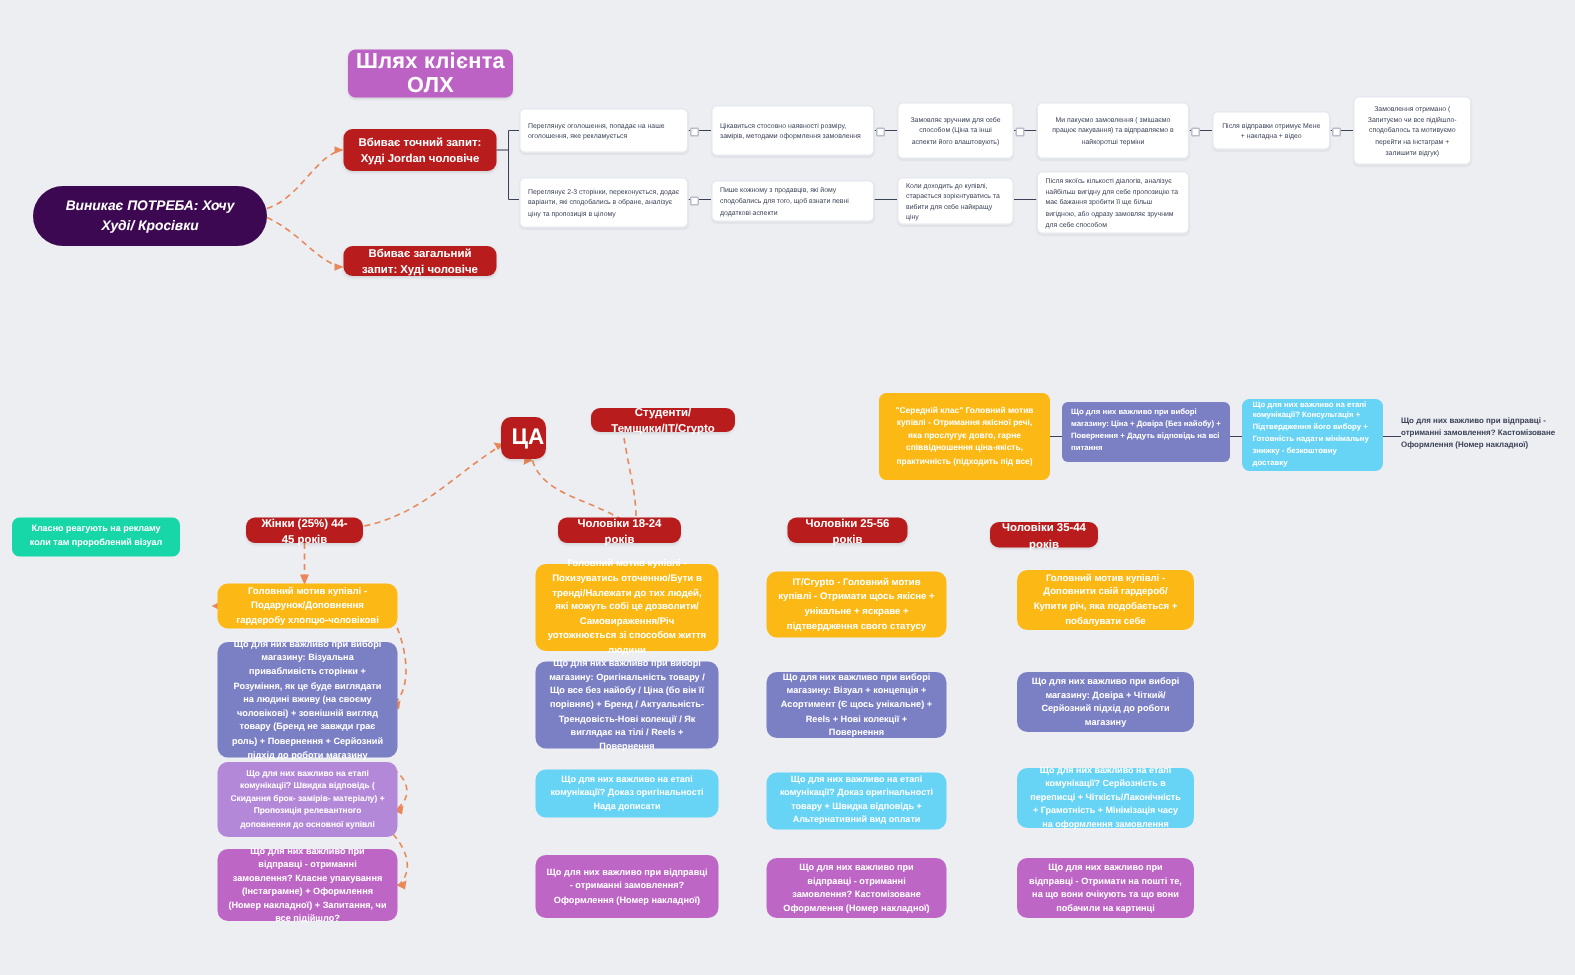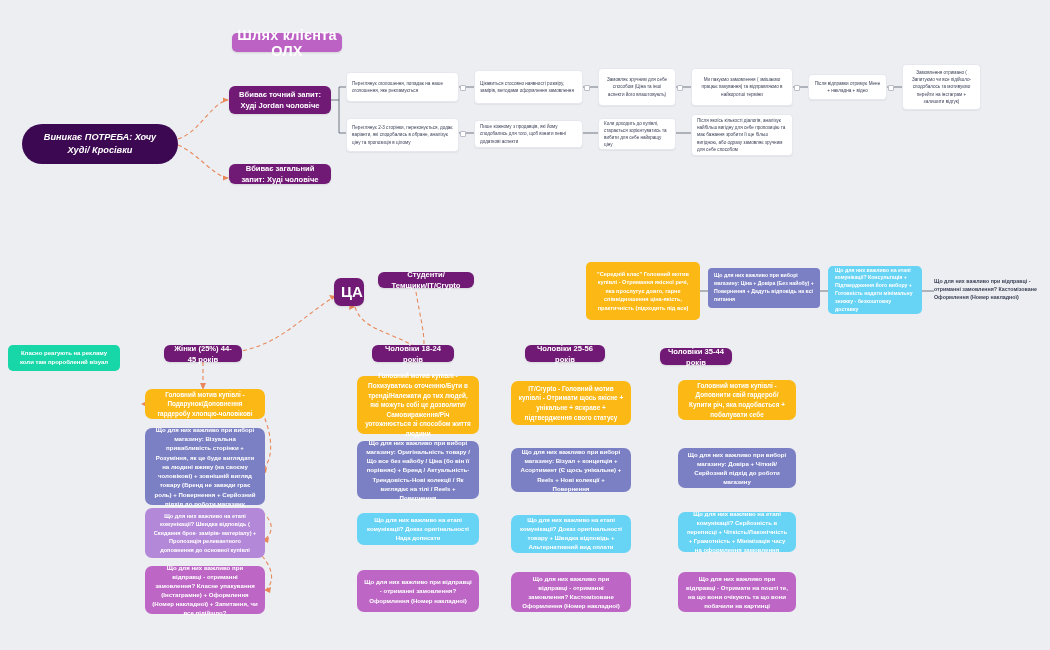--- a/index.html
+++ b/index.html
@@ -24,21 +24,21 @@
     box-shadow:0 1px 2px rgba(0,0,0,.12);
   }
   
   .root{
     background:#3d0852;color:#fff;border-radius:22px;
     font-weight:bold;font-style:italic;font-size:9.2px;line-height:1.45;
     padding:20px 10px;
   }
   
   .purple{
-    background:#701a75;color:#fff;border-radius:6px;
+    background:#b91c1c;color:#fff;border-radius:6px;
     font-weight:bold;font-size:7.6px;line-height:1.45;padding:3px 7px;
     box-shadow:0 1px 2px rgba(0,0,0,.10);
   }
   .purple.ca{font-size:15px;border-radius:7px;}
   
   .white{
     background:#fff;color:#3c4257;border-radius:4px;
     font-size:4.6px;line-height:1.55;padding:4px 5px;
     border:1px solid #e6e8ee;
     box-shadow:0 1px 1px rgba(0,0,0,.05);
@@ -104,21 +104,21 @@
     <path d="M148 404 L142 404" fill="none" stroke="#e8885a" stroke-width="1.1" stroke-dasharray="4 3"></path>
     <polygon points="141,404 147,401 147,407" fill="#e8885a"></polygon>
     <path d="M262 412 C 275 440, 272 462, 262 470" fill="none" stroke="#e8885a" stroke-width="1.1" stroke-dasharray="4 3"></path>
     <polygon points="260,470 267,467 266,473" fill="#e8885a"></polygon>
     <path d="M262 512 C 274 522, 274 532, 264 540" fill="none" stroke="#e8885a" stroke-width="1.1" stroke-dasharray="4 3"></path>
     <polygon points="262,540 269,537 268,543" fill="#e8885a"></polygon>
     <path d="M262 556 C 274 570, 274 582, 266 590" fill="none" stroke="#e8885a" stroke-width="1.1" stroke-dasharray="4 3"></path>
     <polygon points="264,590 271,587 270,593" fill="#e8885a"></polygon>
   </svg>
 
-  <div class="node title" style="left:232px;top:33px;width:110px;height:19px;">
+  <div class="node title" style="left:232px;top:33px;width:110px;height:32px;">
     <span>Шлях клієнта ОЛХ</span>
   </div>
 
   <div class="node root" style="left:22px;top:124px;width:156px;height:36px;">
     <span>Виникає ПОТРЕБА: Хочу Худі/ Кросівки</span>
   </div>
 
   <div class="node purple" style="left:229px;top:86px;width:102px;height:28px;">
     <span>Вбиває точний запит: Худі Jordan чоловіче</span>
   </div>
@@ -174,21 +174,21 @@
   <div class="node cyan2" style="left:828px;top:266px;width:94px;height:48px;">
     <span>Що для них важливо на етапі комунікації? Консультація + Підтвердження його вибору + Готовність надати мінімальну знижку - безкоштовну доставку</span>
   </div>
   <div class="node plaintxt" style="left:934px;top:272px;width:108px;height:34px;">
     <span>Що для них важливо при відправці - отриманні замовлення? Кастомізоване Оформлення (Номер накладної)</span>
   </div>
 
   <div class="node purple ca" style="left:334px;top:278px;width:30px;height:28px;">
     <span>ЦА</span>
   </div>
-  <div class="node purple" style="left:378px;top:272px;width:96px;height:16px;text-align:center;">
+  <div class="node purple" style="left:394px;top:272px;width:96px;height:16px;text-align:center;">
     <span>Студенти/Темщики/IT/Crypto</span>
   </div>
   <div class="node green" style="left:8px;top:345px;width:112px;height:26px;">
     <span>Класно реагують на рекламу коли там пророблений візуал</span>
   </div>
 
   <div class="node purple" style="left:164px;top:345px;width:78px;height:17px;">
     <span>Жінки (25%) 44-45 років</span>
   </div>
   <div class="node yellow" style="left:145px;top:389px;width:120px;height:30px;">

